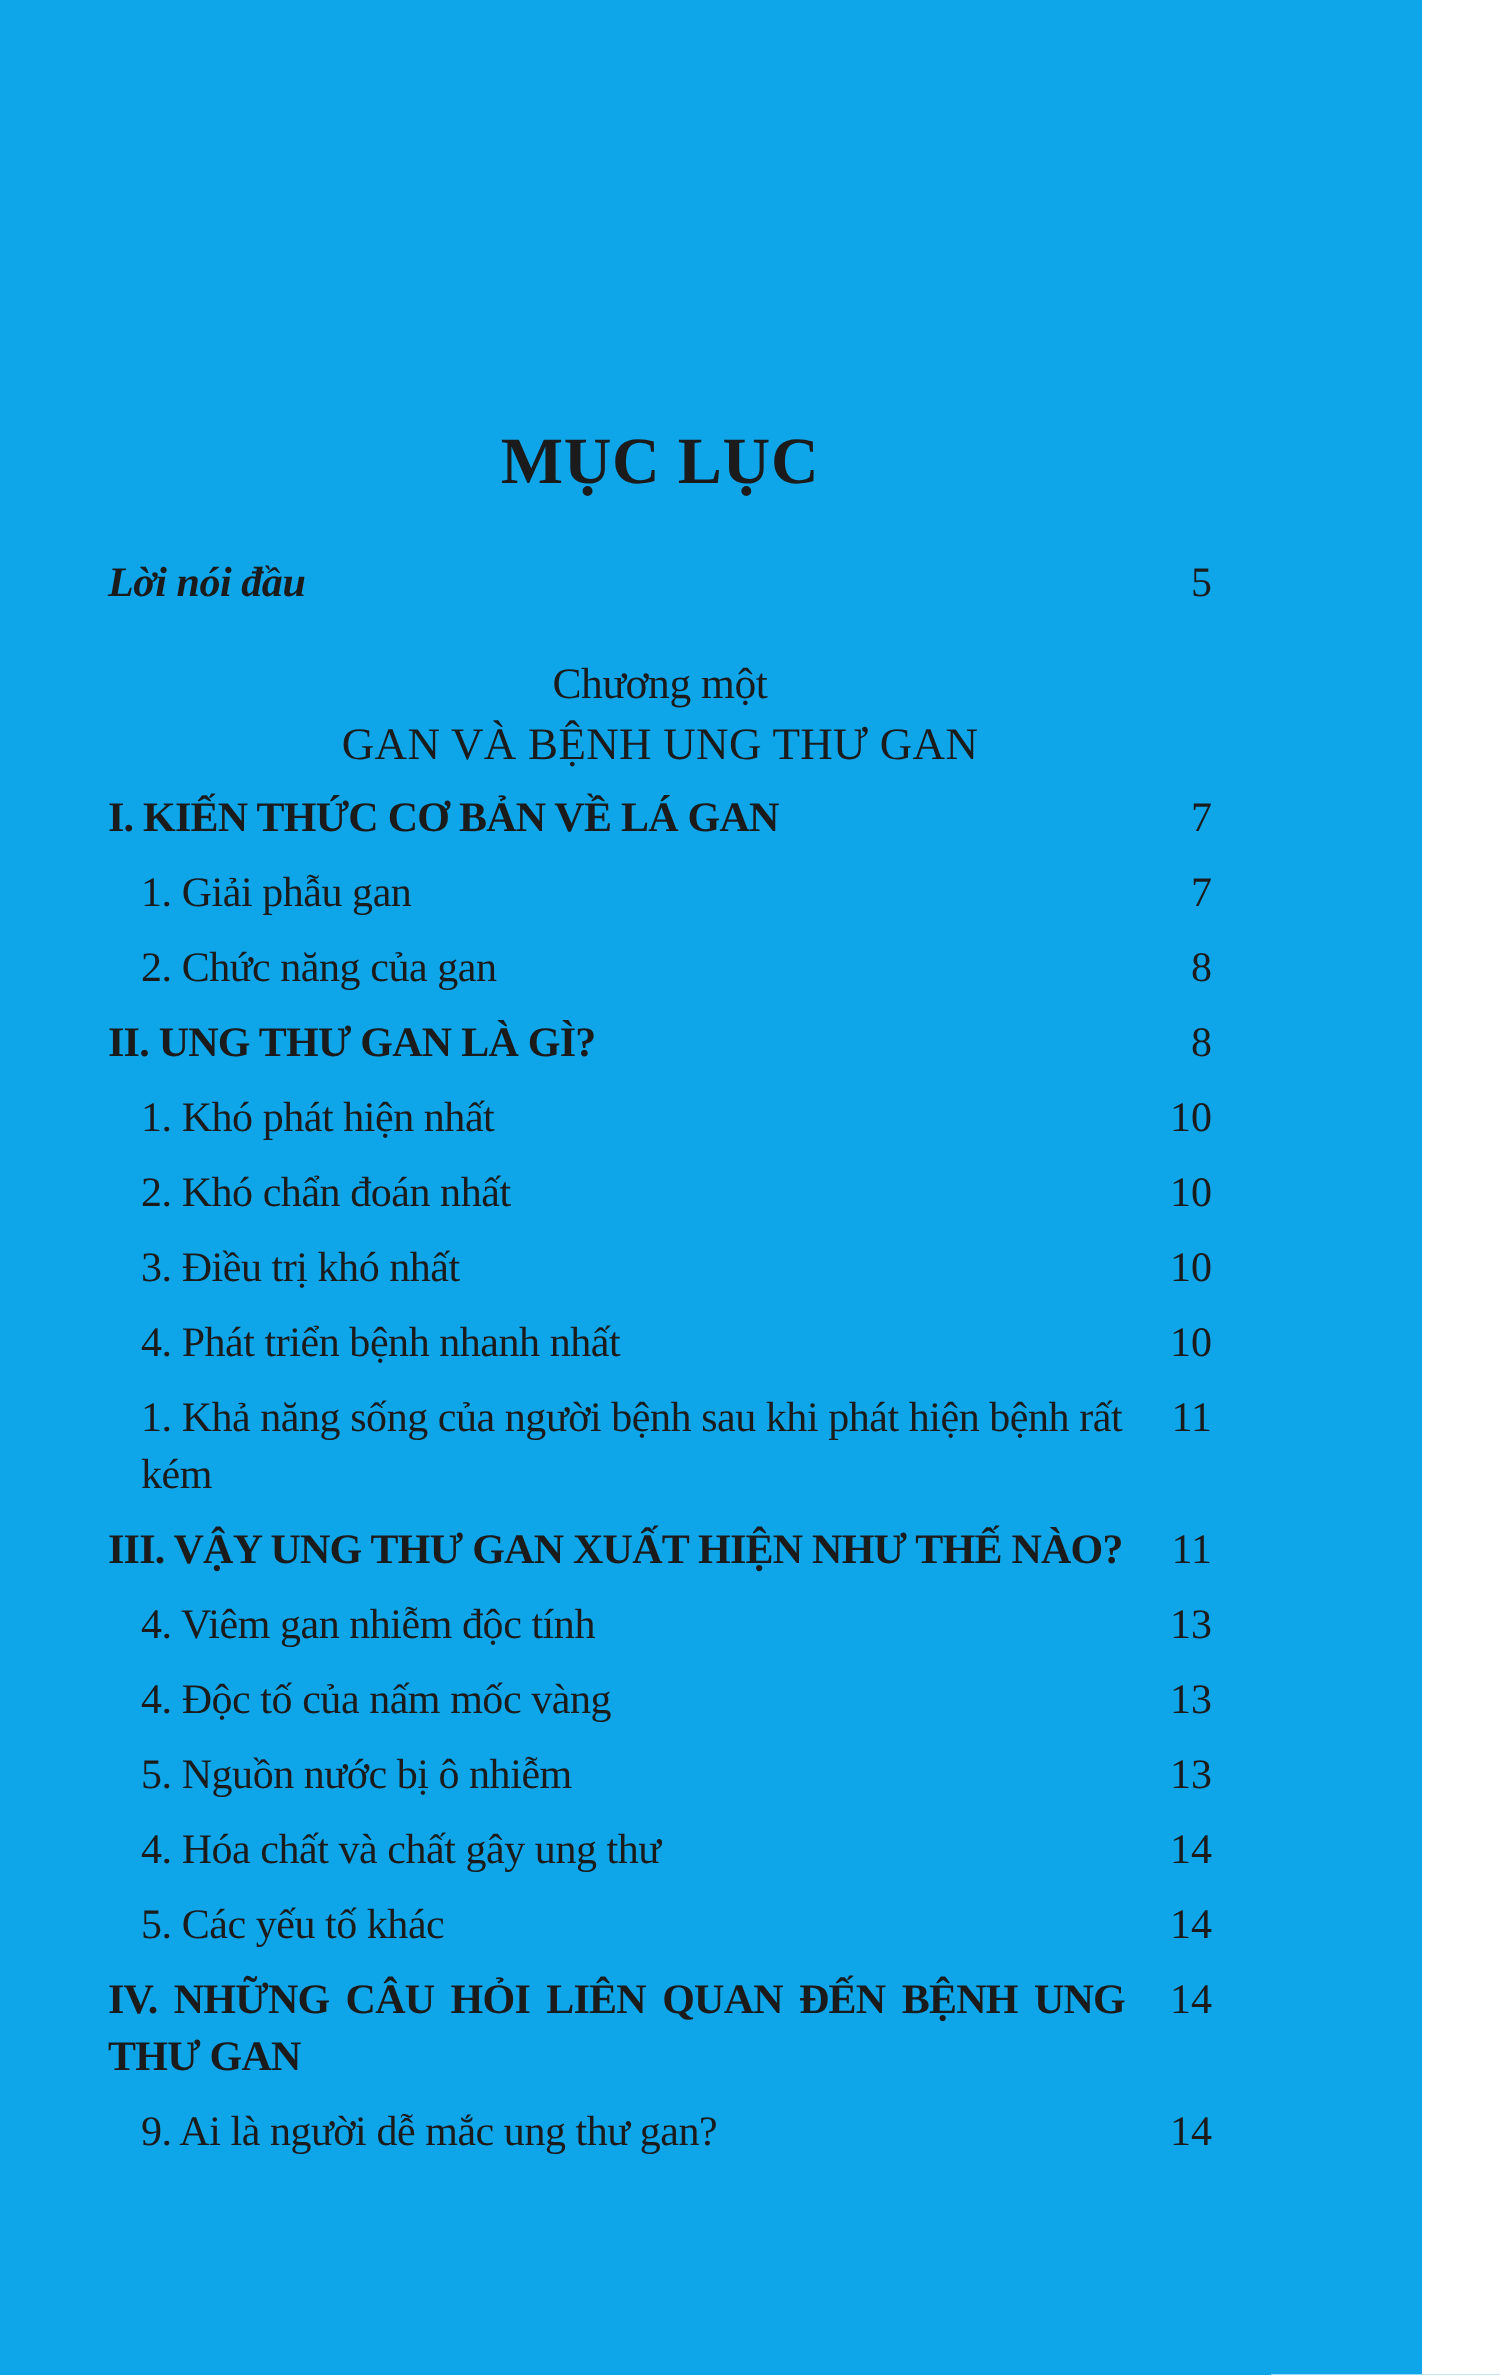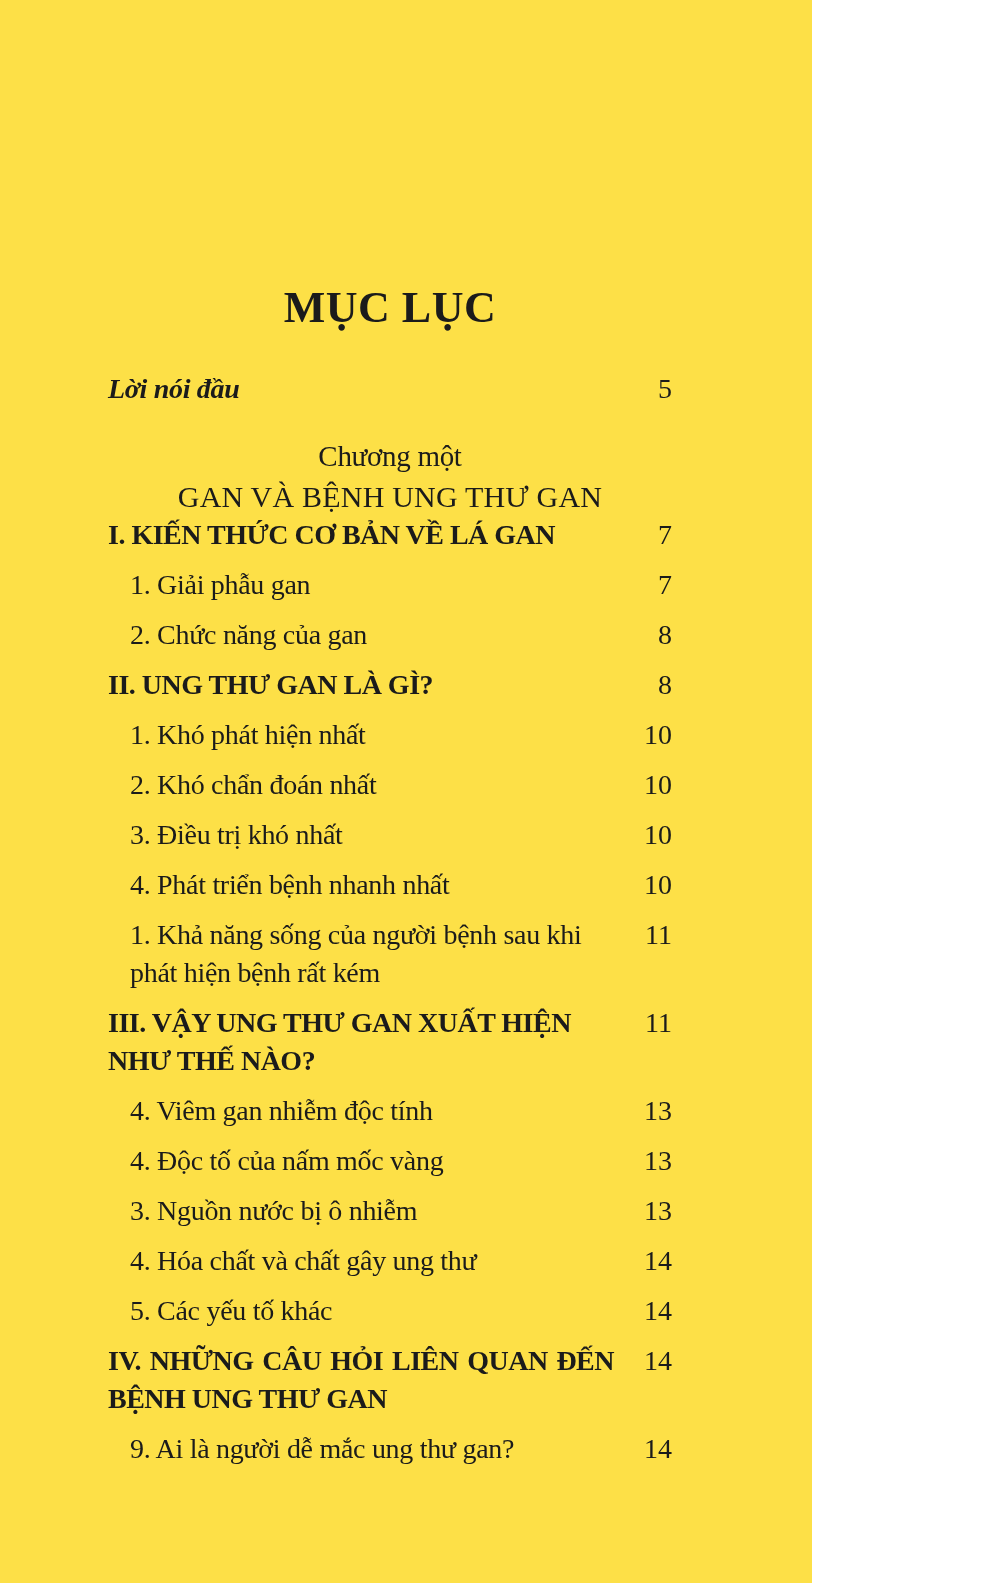--- a/index.html
+++ b/index.html
@@ -2,27 +2,27 @@
 <html><head>
 <meta charset="utf-8">
 <style>
   html, body {
     margin: 0;
     padding: 0;
     background: #ffffff;
   }
   .page {
     position: relative;
-    width: 812px;
+    width: 948px;
     height: 1583px;
-    background: #fde047;
+    background: #0ea5e9;
     color: #1b1b1b;
     font-family: "Liberation Serif", "DejaVu Serif", serif;
     box-sizing: border-box;
-    padding: 284px 140px 0 108px; 
+    padding: 284px 140px 0 72px; 
     overflow: hidden;
   }
   .doc-title {
     text-align: center;
     font-size: 44px;
     font-weight: bold;
     letter-spacing: 0.5px;
     line-height: 48px;
   }
   .toc {
@@ -57,21 +57,21 @@
     margin-top: 15px;
     margin-bottom: 0;
   }
   .row.chapter-line1 .t {
     text-align: center;
     font-size: 29px;
     margin-top: 14px;
   }
   .row.chapter-line2 {
     margin-top: 3px;
-    margin-bottom: 0;
+    margin-bottom: 11px;
   }
   .row.chapter-line2 .t {
     text-align: center;
     font-size: 30px;
     letter-spacing: 0.2px;
   }
   
   .row.section .t {
     font-weight: bold;
     letter-spacing: -0.5px;
@@ -145,21 +145,21 @@
   </div>
       <div class="row item">
     <div class="t">4. Viêm gan nhiễm độc tính</div>
     <div class="p">13</div>
   </div>
       <div class="row item">
     <div class="t">4. Độc tố của nấm mốc vàng</div>
     <div class="p">13</div>
   </div>
       <div class="row item">
-    <div class="t">3. Nguồn nước bị ô nhiễm</div>
+    <div class="t">5. Nguồn nước bị ô nhiễm</div>
     <div class="p">13</div>
   </div>
       <div class="row item">
     <div class="t">4. Hóa chất và chất gây ung thư</div>
     <div class="p">14</div>
   </div>
       <div class="row item">
     <div class="t">5. Các yếu tố khác</div>
     <div class="p">14</div>
   </div>

